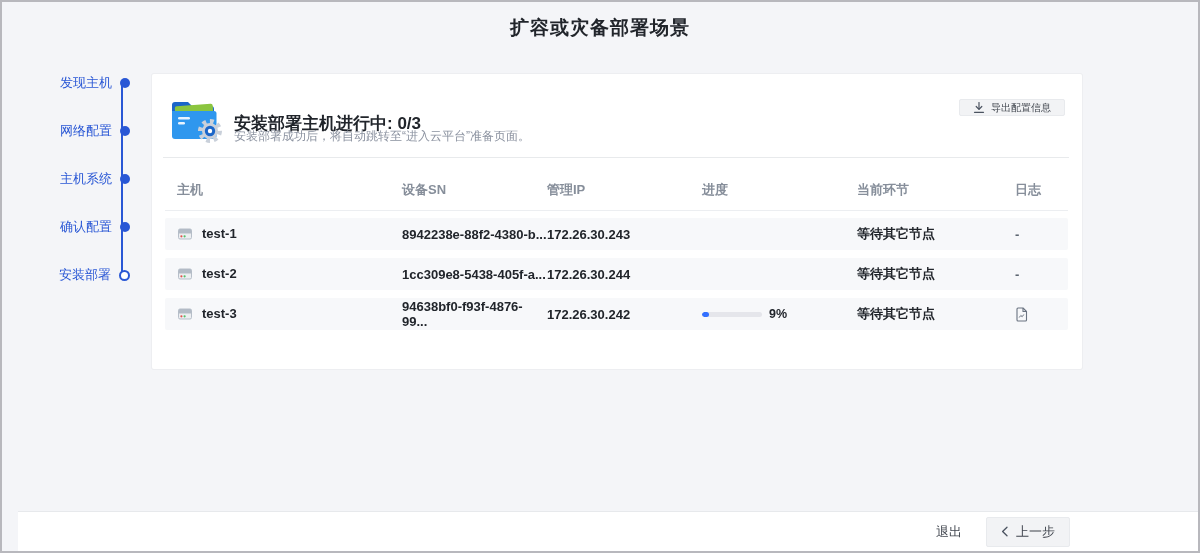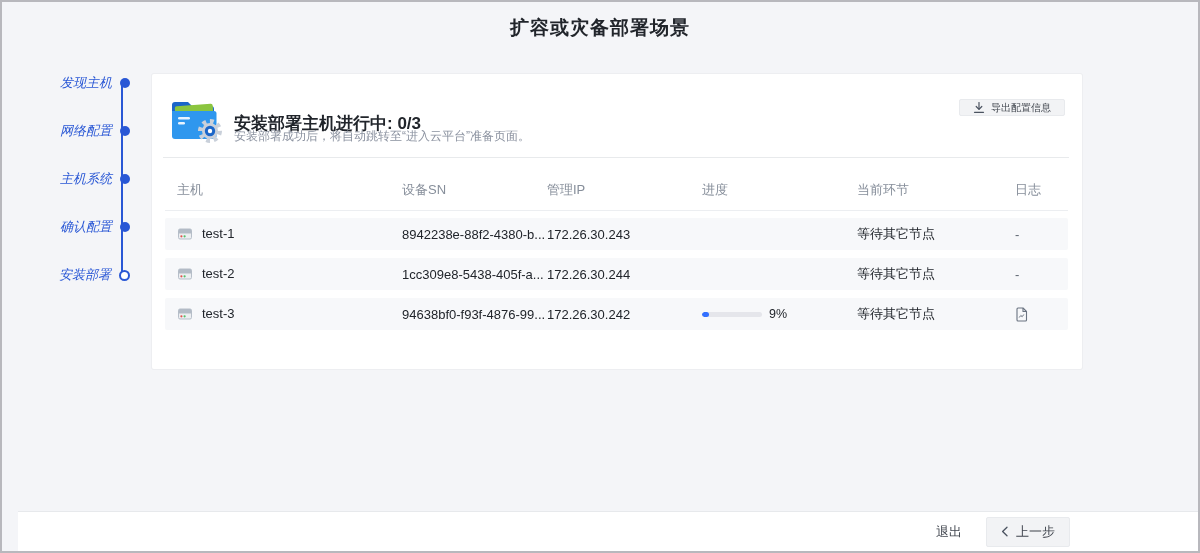--- a/index.html
+++ b/index.html
@@ -17,21 +17,21 @@
   }
   .page-title{
     position:absolute;top:13px;left:0;right:0;text-align:center;
     font-size:19px;font-weight:700;color:#21252b;letter-spacing:1px;
   }
   
   .stepper{position:absolute;left:54px;top:74px;width:74px;}
   .step-line{position:absolute;left:65px;top:7px;width:2px;height:192px;background:var(--accent);}
   .step{
     position:relative;display:flex;align-items:center;justify-content:flex-end;
-    height:14px;margin-bottom:34px;z-index:1;font-style:italic;
+    height:14px;margin-bottom:34px;z-index:1;
   }
   .step-label{font-size:13px;color:var(--accent);margin-right:8px;white-space:nowrap;}
   .step-dot{width:10px;height:10px;border-radius:50%;background:var(--accent);flex:0 0 auto;}
   .step.current .step-dot{
     width:11px;height:11px;background:#fff;border:2.5px solid var(--accent);
   }
   
   .card{
     position:absolute;left:150px;top:72px;width:930px;height:295px;
     background:#fff;border-radius:2px;box-shadow:0 0 0 1px rgba(29,33,41,0.03);
@@ -43,21 +43,21 @@
     position:absolute;right:17px;top:25px;height:17px;padding:0 13px;
     background:#f2f3f5;border:1px solid #e8eaed;border-radius:2px;
     font-size:10px;color:#41464f;display:inline-flex;align-items:center;gap:6px;
     cursor:pointer;font-family:inherit;
   }
   .hdr-divider{position:absolute;left:11px;right:13px;top:83px;height:1px;background:#e8eaec;}
   
   .table{position:absolute;left:13px;right:14px;top:96px;}
   .t-head,.t-row{
     display:grid;grid-template-columns:225px 145px 155px 155px 158px 1fr;
-    align-items:center;padding-left:12px;
+    align-items:center;padding-left:12px;font-weight:bold;
   }
   .t-head{height:40px;font-size:13px;color:#868e9a;}
   .t-head-divider{height:1px;background:#eceef1;}
   .t-body{margin-top:7px;}
   .t-row{
     height:32px;margin-bottom:8px;background:var(--row-bg);border-radius:2px;
     font-size:13px;color:#21252b;
   }
   .c-host{display:flex;align-items:flex-start;gap:9px;}
   .host-ic{display:inline-flex;width:16px;height:16px;}

